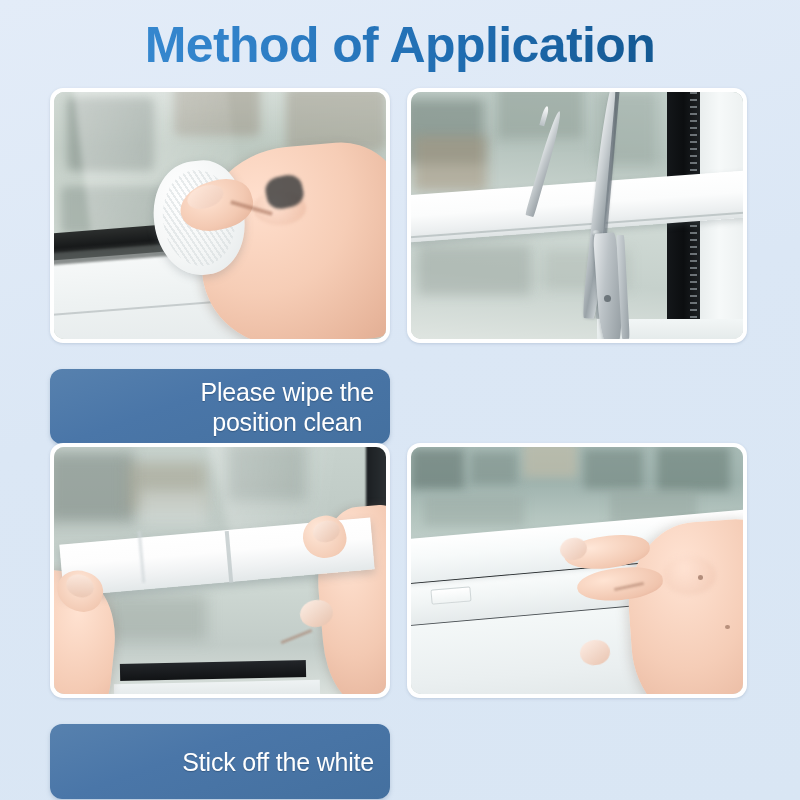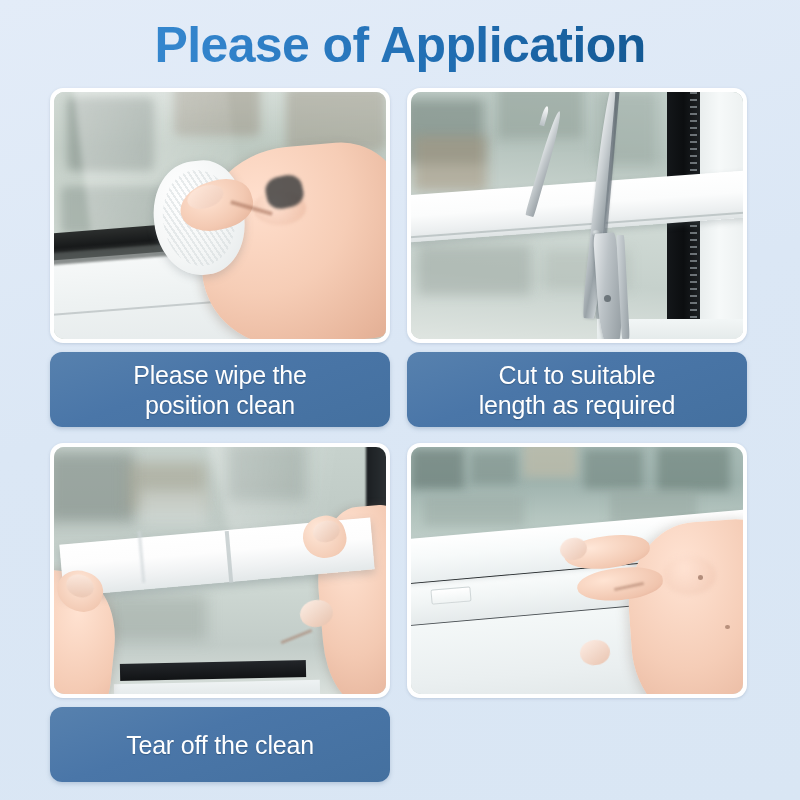--- a/index.html
+++ b/index.html
@@ -66,29 +66,29 @@
     width: 100%;
     height: 100%;
     border-radius: 10px;
     overflow: hidden;
     background: #c4cfc8;
   }
 
   
   .caption {
     position: relative;
-    margin-top: 9px;
+    margin-top: 26px;
     width: 340px;
     height: 75px;
     border-radius: 12px;
     background: linear-gradient(160deg, #5781ae 0%, #4a76a8 40%, #44709f 100%);
     color: #ffffff;
     display: flex;
     align-items: center;
-    justify-content: center;
+    justify-content: flex-end;
     text-align: center;
     font-size: 25px;
     line-height: 30px;
     font-weight: 400;
     letter-spacing: -0.2px;
     text-shadow: 0 1px 1px rgba(20,45,75,0.35);
     box-shadow: 0 2px 4px rgba(110,135,165,0.35);
   }
   .caption span { display: block; padding: 0 8px; }
 
@@ -456,21 +456,21 @@
     background: radial-gradient(circle at 40% 32%, rgba(255,226,210,0.75), rgba(222,166,140,0.3));
     filter: blur(2px);
   }
   .p4-spot1 { position: absolute; right: 12%; top: 52%; width: 1.6%; height: 1.8%; border-radius: 50%; background: rgba(120,80,62,0.55); filter: blur(0.6px); }
   .p4-spot2 { position: absolute; right: 4%;  top: 72%; width: 1.4%; height: 1.6%; border-radius: 50%; background: rgba(120,80,62,0.5);  filter: blur(0.6px); }
   .p4-hair  { position: absolute; right: 30%; top: 56%; width: 9%; height: 1.2%; background: rgba(150,105,82,0.45); filter: blur(0.8px); transform: rotate(-12deg); }
 </style>
 </head>
 <body>
 
-<h1 class="page-title">Please of Application</h1>
+<h1 class="page-title">Method of Application</h1>
 
 <div class="grid">
 
   <div class="step">
     <div class="photo-frame">
       <div class="photo">
         <div class="p1-glass"></div>
         <div class="p1-ref p1-r1"></div>
         <div class="p1-ref p1-r2"></div>
         <div class="p1-ref p1-r3"></div>
@@ -517,26 +517,20 @@
         <div class="p2-blade-b"></div>
         <div class="p2-blade-b-tip"></div>
         <div class="p2-blade-a"></div>
         <div class="p2-blade-a-edge"></div>
         <div class="p2-pivot"></div>
         <div class="p2-handle"></div>
         <div class="p2-handle2"></div>
         <div class="p2-handle-hole"></div>
       </div>
     </div>
-    <div class="caption">
-      <span>
-          <span style="display: block;">Cut to suitable</span>
-          <span style="display: block;">length as required</span>
-        </span>
-    </div>
   </div>
 
   <div class="step">
     <div class="photo-frame">
       <div class="photo">
         <div class="p3-glass"></div>
         <div class="p3-ref p3-r1"></div>
         <div class="p3-ref p3-r2"></div>
         <div class="p3-ref p3-r3"></div>
         <div class="p3-ref p3-r4"></div>
@@ -553,21 +547,21 @@
         <div class="p3-thumb-l"></div>
         <div class="p3-nail-l"></div>
         <div class="p3-thumb-r"></div>
         <div class="p3-nail-r1"></div>
         <div class="p3-nail-r2"></div>
         <div class="p3-crease-r"></div>
       </div>
     </div>
     <div class="caption">
       <span>
-          <span style="display: block;">Tear off the clean</span>
+          <span style="display: block;">Stick off the white</span>
         </span>
     </div>
   </div>
 
   <div class="step">
     <div class="photo-frame">
       <div class="photo">
         <div class="p4-glass"></div>
         <div class="p4-ref p4-g1"></div>
         <div class="p4-ref p4-g2"></div>

